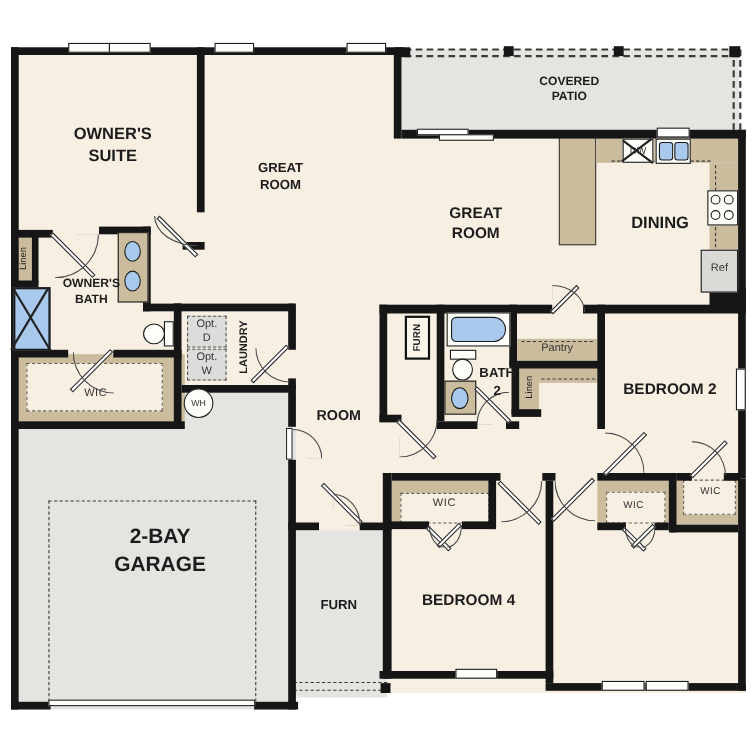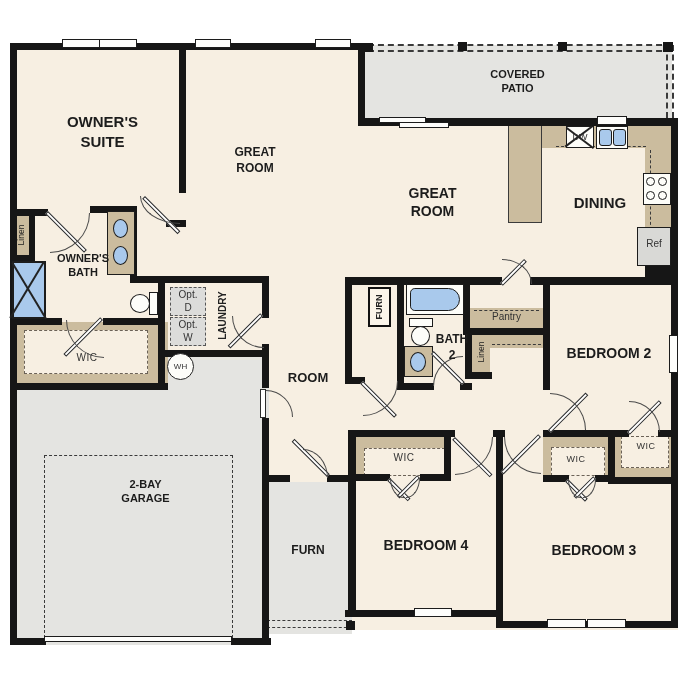--- a/index.html
+++ b/index.html
@@ -223,25 +223,24 @@
   <div class="lbl" style="left:470px;top:67px;width:95px;font-size:11px;">COVERED
 PATIO</div>
   <div class="lbl" style="left:390px;top:184px;width:85px;font-size:14px;">GREAT
 ROOM</div>
   <div class="lbl" style="left:560px;top:193px;width:80px;font-size:15px;">DINING</div>
   <div class="lbl" style="left:47px;top:251px;width:72px;font-size:11px;">OWNER'S
 BATH</div>
   <div class="lbl" style="left:434px;top:332px;width:36px;font-size:12px;">BATH
 2</div>
   <div class="lbl" style="left:282px;top:370px;width:52px;font-size:13px;">ROOM</div>
-  <div class="lbl" style="left:98px;top:477px;width:95px;font-size:11px;">2-BAY
+  <div class="lbl" style="left:98px;top:477px;width:95px;font-size:19px;">2-BAY
 GARAGE</div>
   <div class="lbl" style="left:283px;top:543px;width:50px;font-size:12px;">FURN</div>
   <div class="lbl" style="left:376px;top:536px;width:100px;font-size:14px;">BEDROOM 4</div>
-  <div class="lbl" style="left:538px;top:541px;width:112px;font-size:14px;">BEDROOM 3</div>
   <div class="lbl" style="left:560px;top:344px;width:98px;font-size:14px;">BEDROOM 2</div>
   <div class="vlbl" style="left:187px;top:310px;width:70px;font-size:10px;font-weight:bold;">LAUNDRY</div>
 
   <div class="vlbl" style="left:1px;top:230px;width:40px;font-size:8.5px;">Linen</div>
   <div class="slbl" style="left:62px;top:352px;width:50px;font-size:10px;letter-spacing:0.5px;">WIC</div>
   <div class="slbl" style="left:379px;top:452px;width:50px;font-size:10px;letter-spacing:0.5px;">WIC</div>
   <div class="slbl" style="left:553px;top:454px;width:46px;font-size:9px;letter-spacing:0.5px;">WIC</div>
   <div class="slbl" style="left:623px;top:441px;width:46px;font-size:9px;letter-spacing:0.5px;">WIC</div>
   <div class="slbl" style="left:474px;top:311px;width:65px;font-size:10px;">Pantry</div>
   <div class="vlbl" style="left:461px;top:347px;width:40px;font-size:8.5px;">Linen</div>

